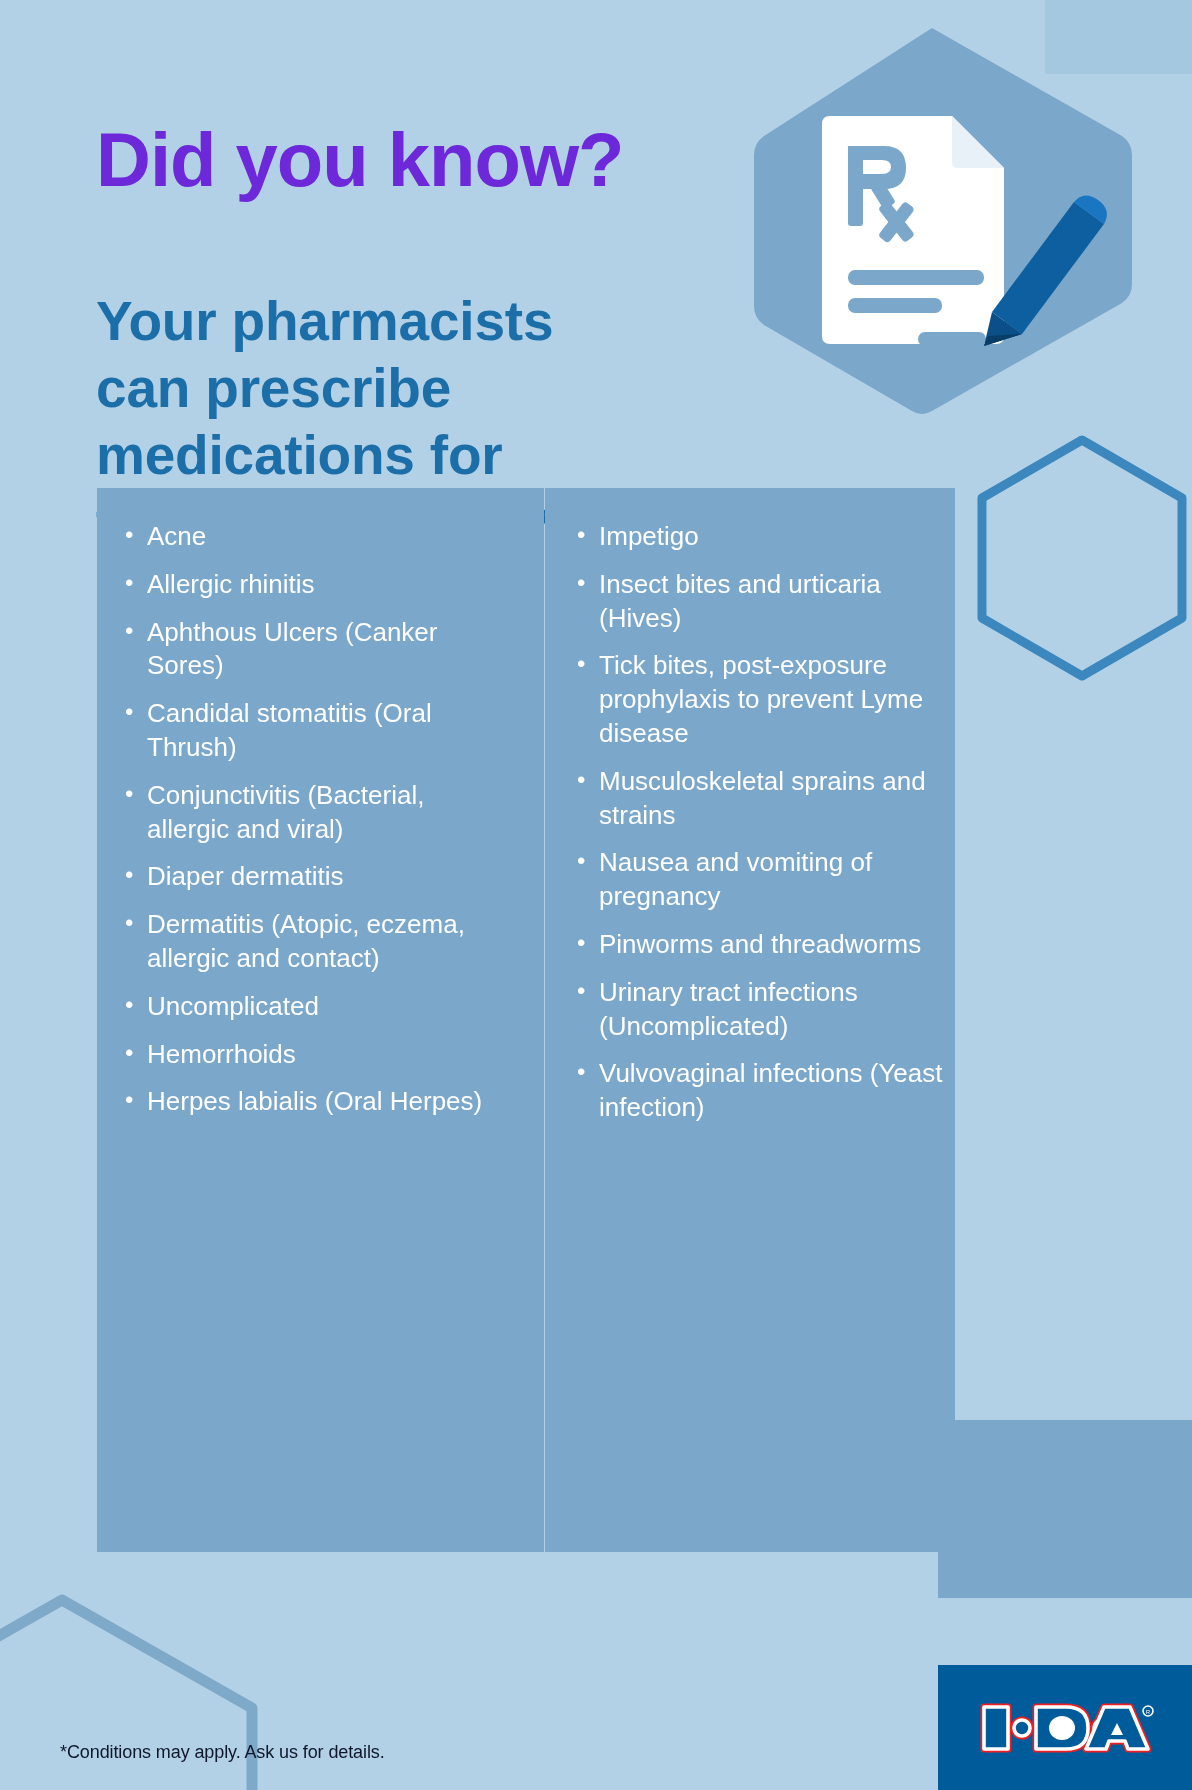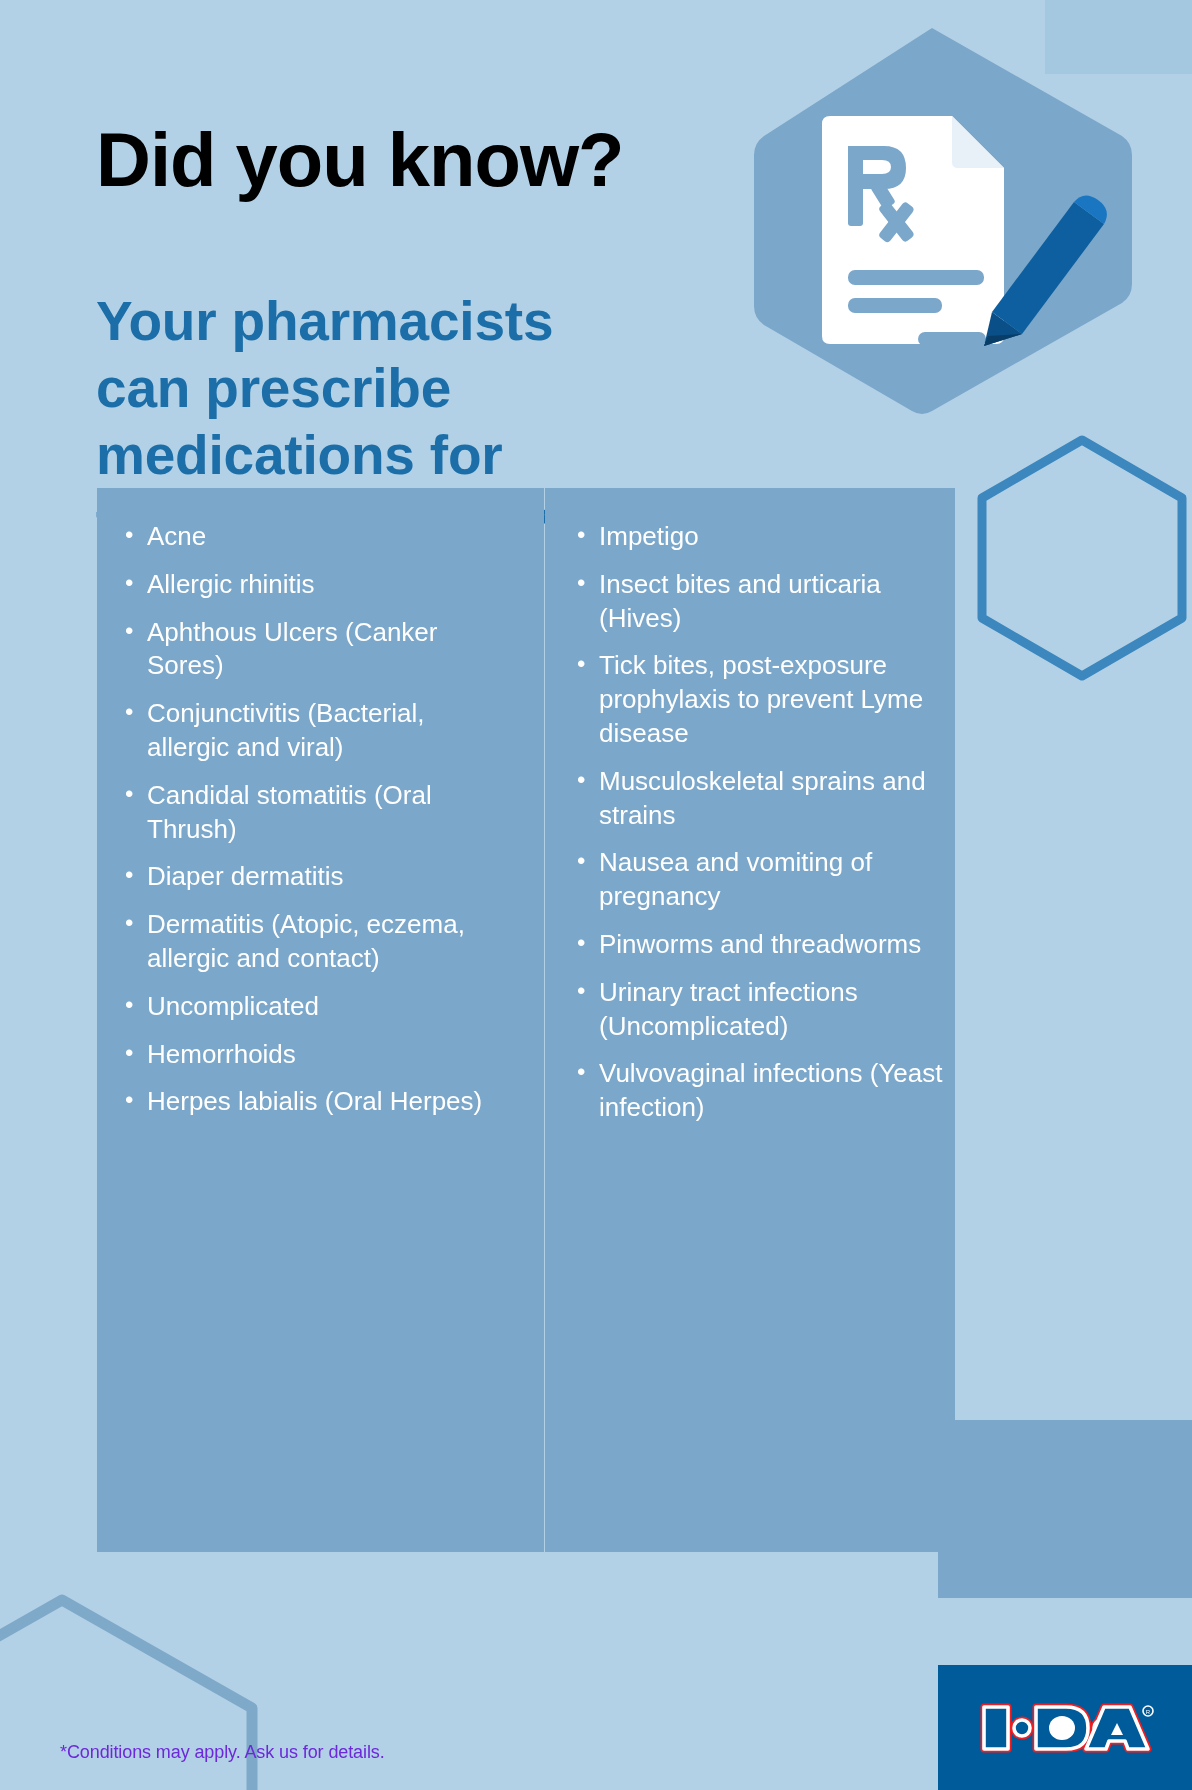--- a/index.html
+++ b/index.html
@@ -15,21 +15,21 @@
   .deco{position:absolute;pointer-events:none;}
   .hex-right-outline{left:930px;top:420px;}
   .hex-bottom-outline{left:-148px;top:1590px;}
   .block-right{position:absolute;left:938px;top:1420px;width:254px;height:178px;background:#7ba7ca;}
   .block-topright{position:absolute;left:1045px;top:0px;width:147px;height:74px;background:#a3c8e0;}
 
   
   .title{
     position:absolute;left:96px;top:122px;
     font-size:76px;line-height:1.0;font-weight:bold;
-    color:#000000;letter-spacing:-1px;
+    color:#6d28d9;letter-spacing:-1px;
   }
   .subtitle{
     position:absolute;left:96px;top:288px;width:520px;
     font-size:55px;line-height:1.22;font-weight:bold;
     color:#1b6ea8;letter-spacing:-0.2px;
   }
 
   
   .panel{
     position:absolute;top:488px;height:1064px;
@@ -49,21 +49,21 @@
     position:relative;padding-left:26px;margin-bottom:14px;
   }
   .cond-list li::before{
     content:"\2022";position:absolute;left:4px;top:-1px;
     font-size:24px;color:#ffffff;
   }
 
   
   .footnote{
     position:absolute;left:60px;top:1742px;
-    font-size:18px;color:#6d28d9;letter-spacing:-0.1px;
+    font-size:18px;color:#0f172a;letter-spacing:-0.1px;
   }
 
   
   .logo-box{
     position:absolute;left:938px;top:1665px;width:254px;height:125px;
     background:#005b9a;
   }
   .logo-mark{position:absolute;left:40px;top:34px;}
 
   
@@ -121,22 +121,22 @@
 
   <div class="title">Did you know?</div>
 
   <div class="subtitle">Your pharmacists can prescribe medications for these conditions*:</div>
 
   <div class="panel panel-left">
     <ul class="cond-list" id="list-left">
         <li>Acne</li>
         <li>Allergic rhinitis</li>
         <li>Aphthous Ulcers (Canker Sores)</li>
+        <li>Candidal stomatitis (Oral Thrush)</li>
         <li>Conjunctivitis (Bacterial, allergic and viral)</li>
-        <li>Candidal stomatitis (Oral Thrush)</li>
         <li>Diaper dermatitis</li>
         <li>Dermatitis (Atopic, eczema, allergic and contact)</li>
         <li>Uncomplicated</li>
         <li>Hemorrhoids</li>
         <li>Herpes labialis (Oral Herpes)</li>
       </ul>
   </div>
 
   <div class="panel panel-right">
     <ul class="cond-list" id="list-right">

